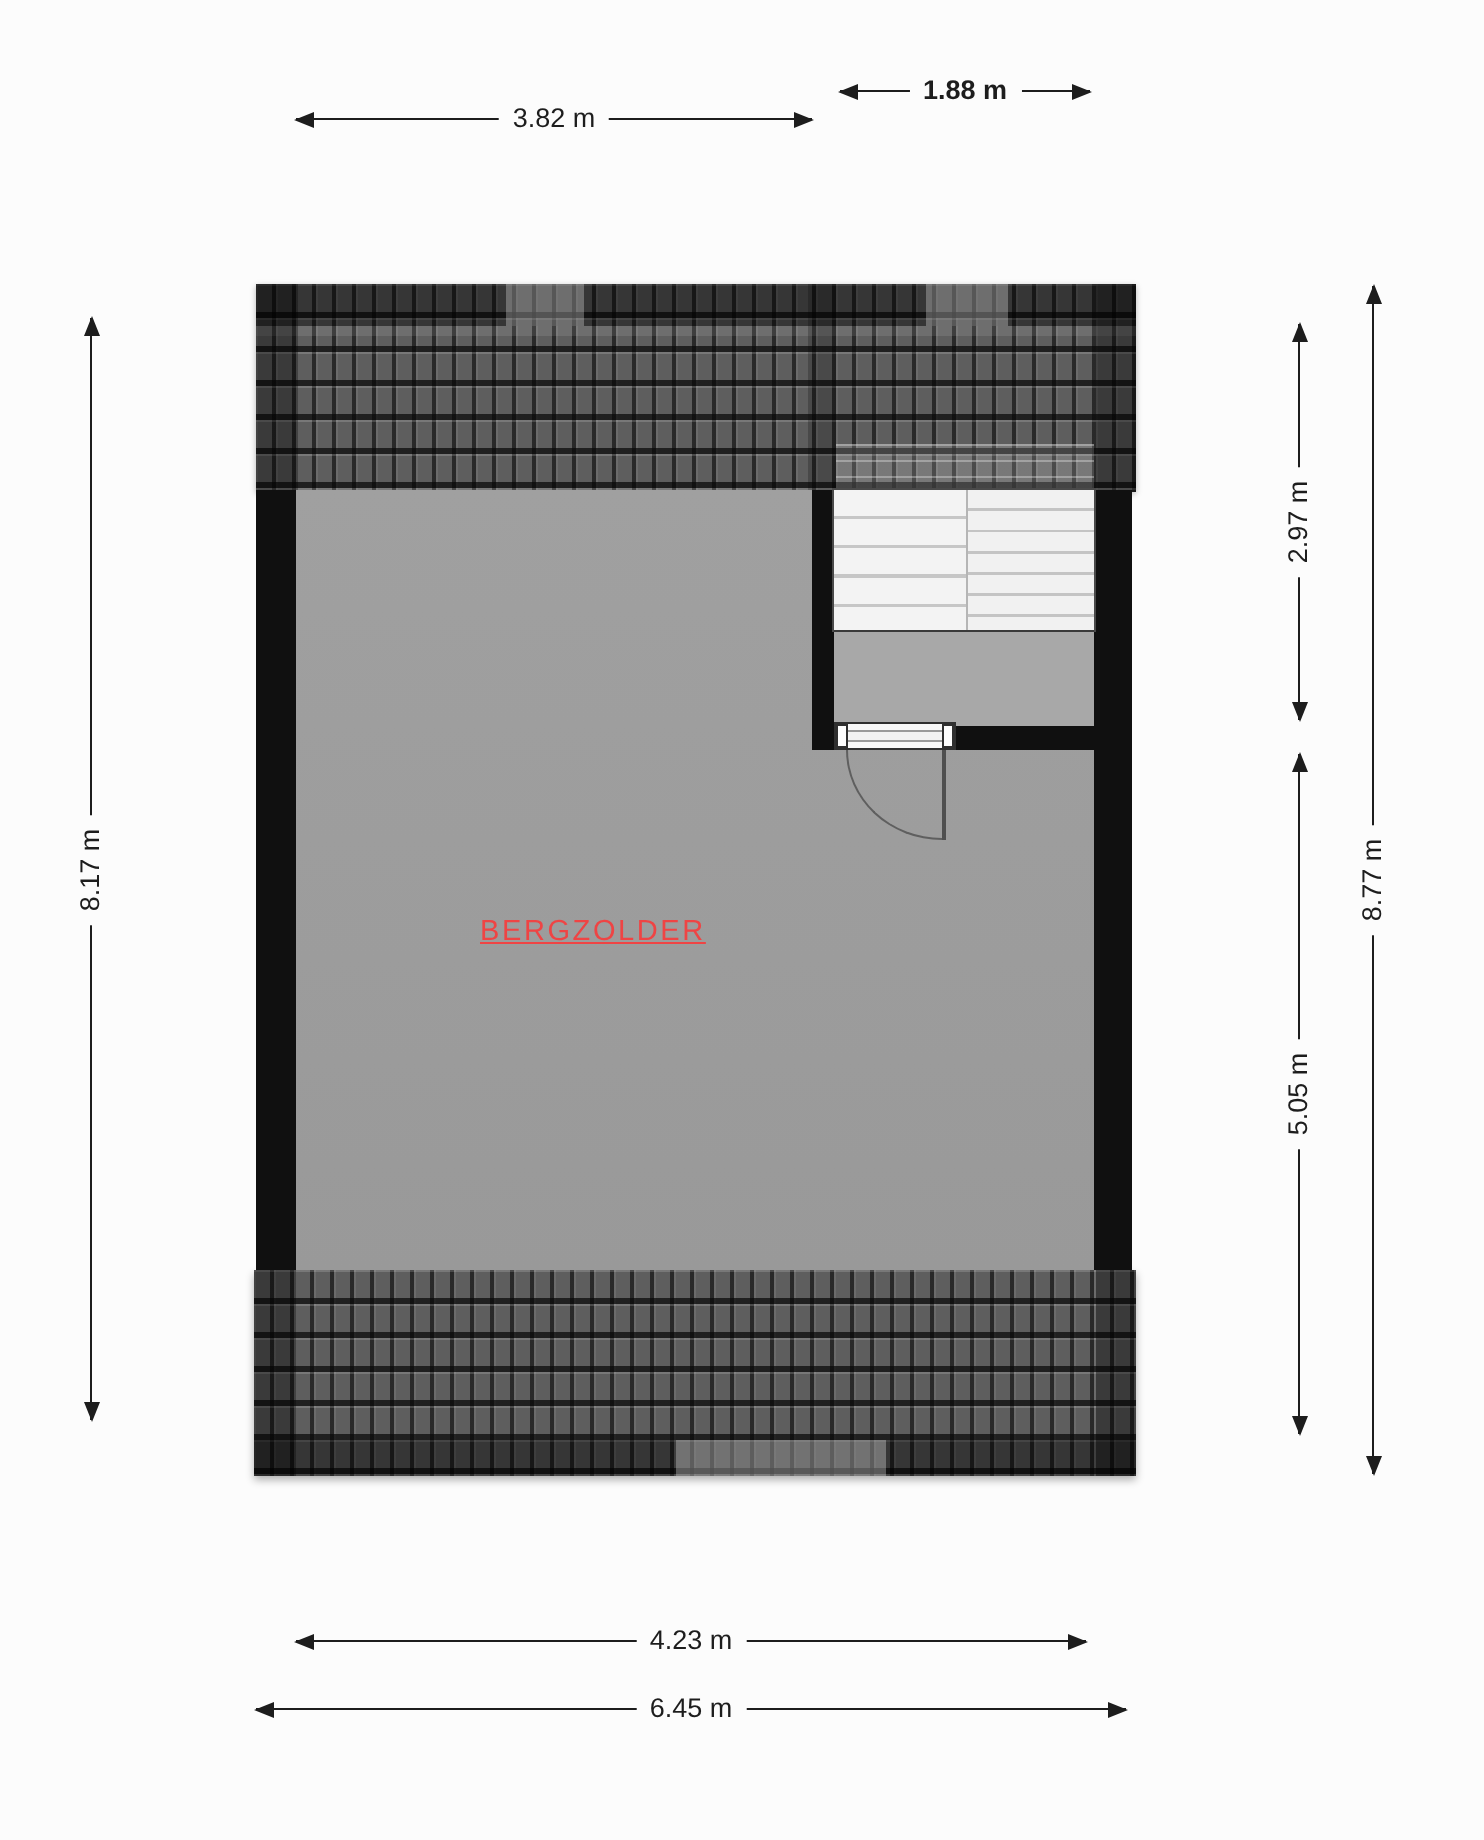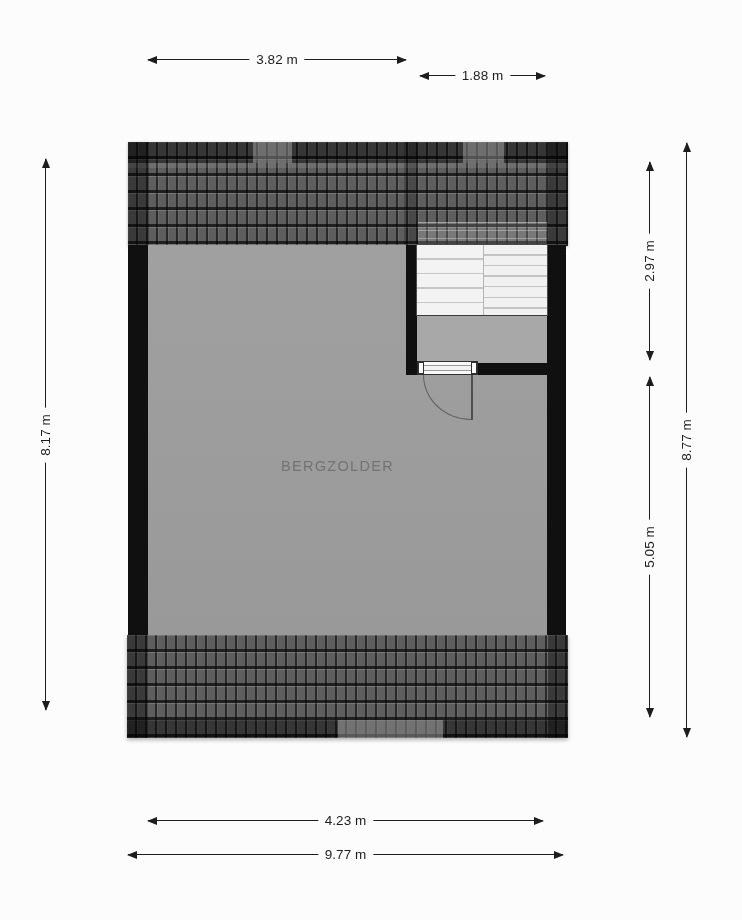--- a/index.html
+++ b/index.html
@@ -30,22 +30,22 @@
 
   
   .floor{position:absolute;left:148px;top:245px;width:400px;height:390px;
     background:linear-gradient(180deg,#a0a0a0 0%,#9c9c9c 60%,#999999 100%);}
   .wall{position:absolute;background:#101010;}
   .wall-left{left:128px;top:245px;width:20px;height:390px;}
   .wall-right{left:547px;top:245px;width:19px;height:390px;}
   .wall-stair{left:406px;top:245px;width:12px;height:130px;}
   .wall-stairwell{left:477px;top:362px;width:89px;height:13px;}
 
-  .room-label{position:absolute;left:240px;top:458px;width:195px;text-align:center;
-    font-size:14.5px;font-weight:500;letter-spacing:1.3px;color:#737373;}
+  .room-label{position:absolute;left:240px;top:458px;width:195px;text-align:left;
+    font-size:14.5px;font-weight:500;letter-spacing:1.3px;color:#ef4444;text-decoration:underline;}
 
   
   .stairs{position:absolute;left:417px;top:245px;width:130px;height:70px;
     background:#f2f2f2;outline:1px solid #4a4a4a;}
   .flight{position:absolute;top:0;height:70px;}
   .flight-left{left:0;width:66px;
     background:repeating-linear-gradient(180deg,#f3f3f3 0 13px,#c6c6c6 13px 14.6px);
     border-right:1px solid #b5b5b5;}
   .flight-right{left:67px;width:63px;
     background:repeating-linear-gradient(180deg,#f1f1f1 0 9.2px,#c4c4c4 9.2px 10.6px);}
@@ -71,21 +71,21 @@
   .dim-h .ah-l{left:-1px;top:-4.5px;border-top:4px solid transparent;border-bottom:4px solid transparent;border-right:10px solid #1d1d1d;}
   .dim-h .ah-r{right:-1px;top:-4.5px;border-top:4px solid transparent;border-bottom:4px solid transparent;border-left:10px solid #1d1d1d;}
   .dim-v .ah-t{top:-1px;left:-4.5px;border-left:4px solid transparent;border-right:4px solid transparent;border-bottom:10px solid #1d1d1d;}
   .dim-v .ah-b{bottom:-1px;left:-4.5px;border-left:4px solid transparent;border-right:4px solid transparent;border-top:10px solid #1d1d1d;}
   .dim-h .lbl{position:absolute;left:50%;top:0;transform:translate(-50%,-50%);
     background:#fcfcfc;padding:0 7px;white-space:nowrap;line-height:1.25;}
   .dim-v .lbl{position:absolute;left:0;top:50%;transform:translate(-50%,-50%) rotate(-90deg);
     background:#fcfcfc;padding:0 7px;white-space:nowrap;line-height:1.25;}
 
   .d-top-1{left:148px;top:59px;width:258px;text-align:right;}
-  .d-top-2{left:420px;top:75px;width:125px;}
+  .d-top-2{left:420px;top:45px;width:125px;font-weight:bold;}
   .d-bot-1{left:148px;top:820px;width:395px;}
   .d-bot-2{left:128px;top:854px;width:435px;}
   .d-left{left:45px;top:159px;height:551px;}
   .d-right-a{left:649px;top:162px;height:198px;}
   .d-right-b{left:649px;top:377px;height:340px;}
   .d-right-c{left:686px;top:143px;height:594px;}
 </style>
 </head>
 <body>
 
@@ -161,16 +161,16 @@
     <span class="lbl">8.77 m</span>
   </div>
   <div class="dim dim-h d-bot-1">
     <span class="ah ah-l"></span>
     <span class="ah ah-r"></span>
     <span class="lbl">4.23 m</span>
   </div>
   <div class="dim dim-h d-bot-2">
     <span class="ah ah-l"></span>
     <span class="ah ah-r"></span>
-    <span class="lbl">9.77 m</span>
+    <span class="lbl">6.45 m</span>
   </div>
 
 </div>
 
 </body></html>

